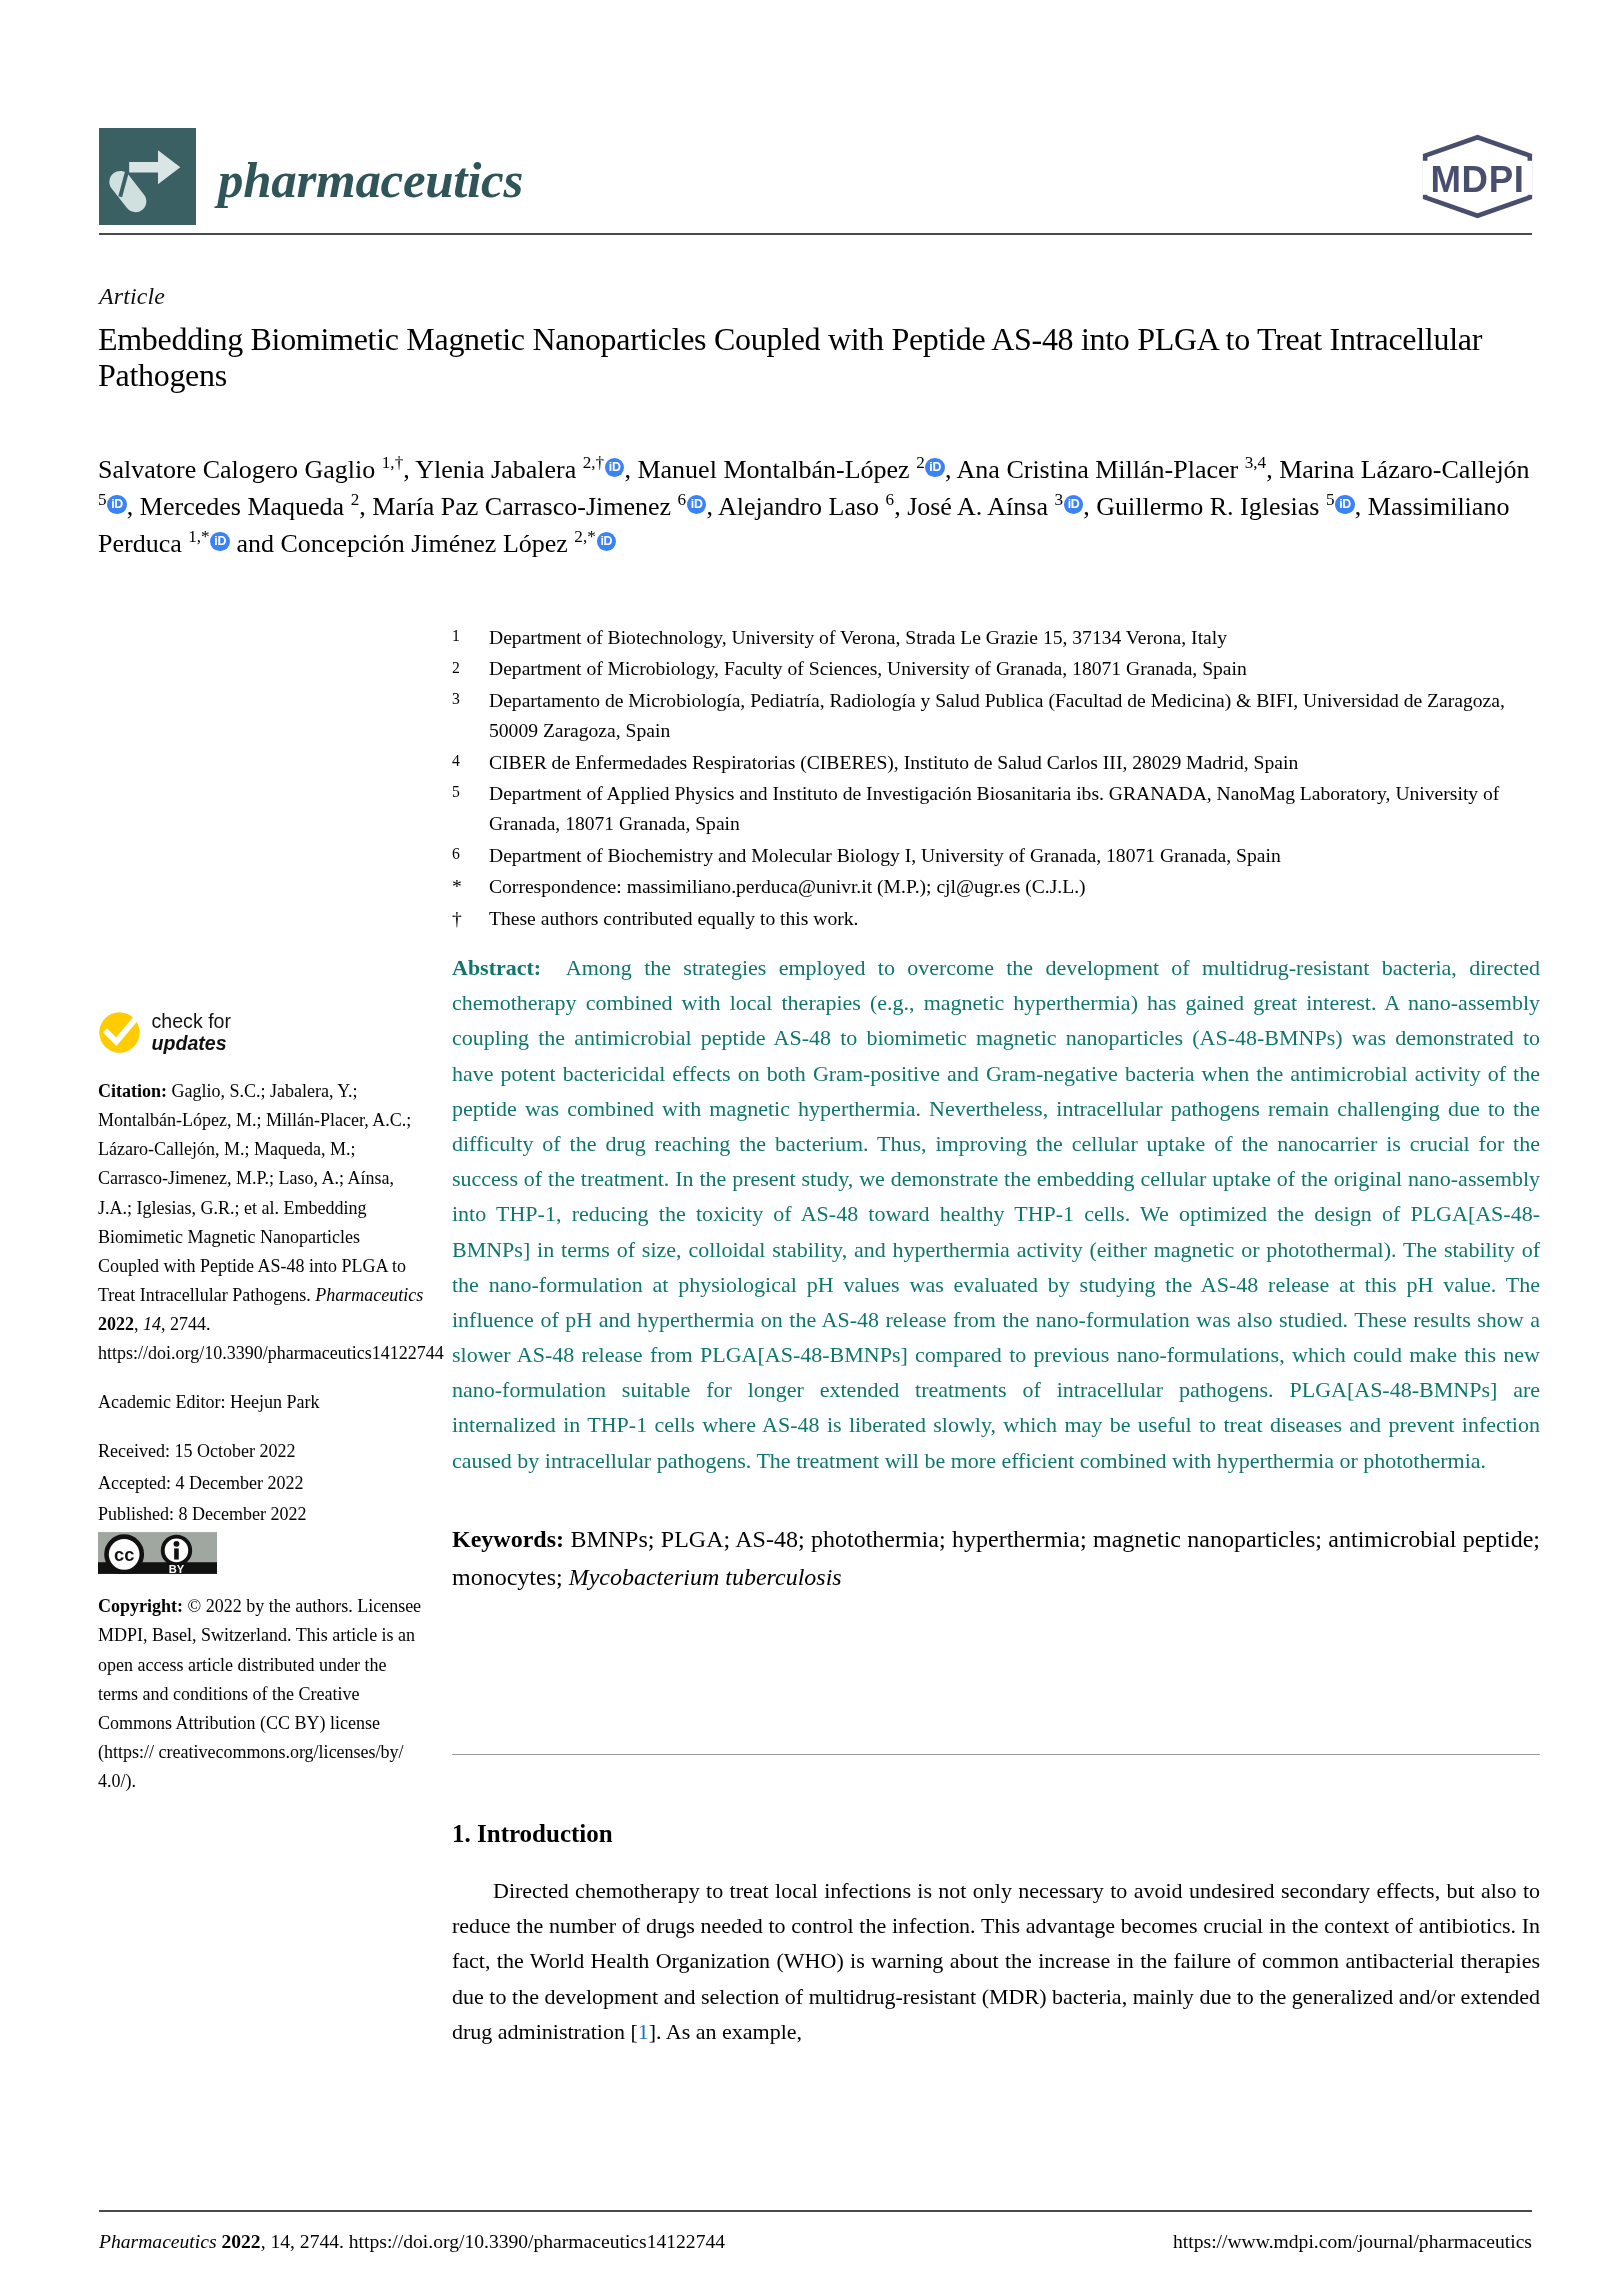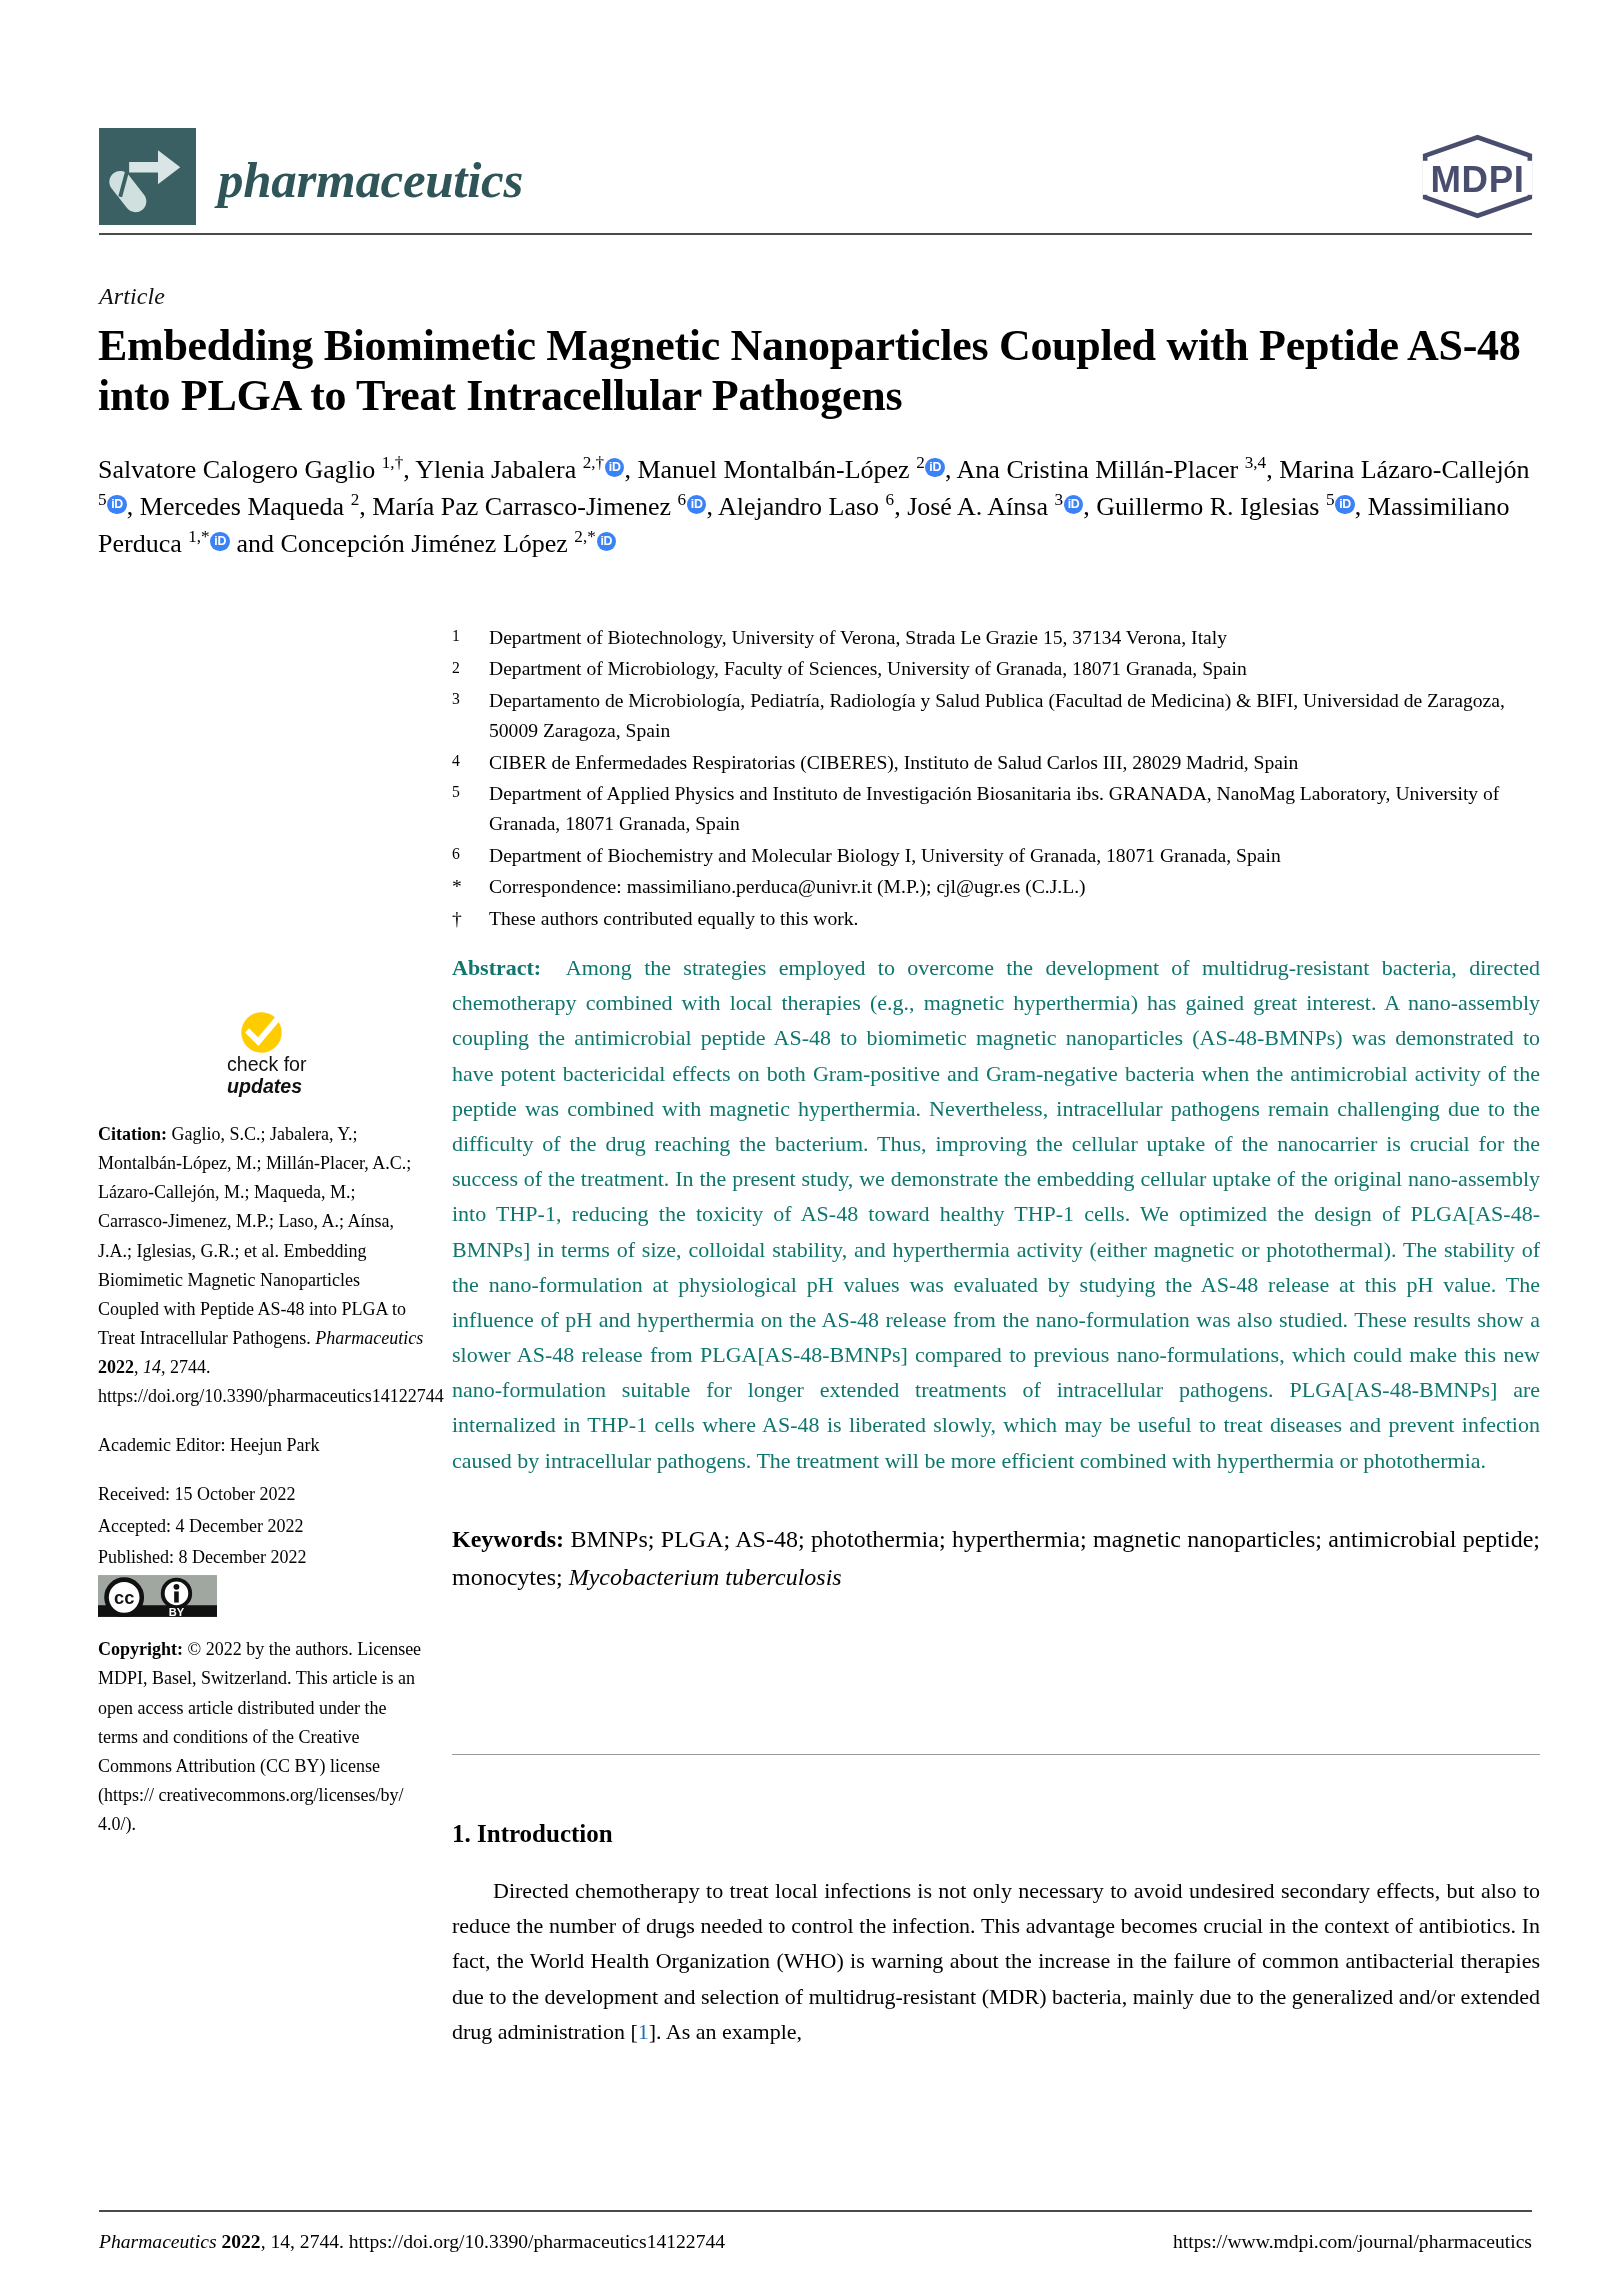--- a/index.html
+++ b/index.html
@@ -82,22 +82,22 @@
     font-size: 24px;
     color: #111;
     letter-spacing: 0.1px;
     text-align: right;
   }
   .title {
     position: absolute;
     left: 98px;
     top: 321px;
     width: 1433px;
-    font-size: 44px;
-    font-weight: 700;
+    font-size: 32px;
+    font-weight: 400;
     line-height: 1.14;
     letter-spacing: -0.3px;
     color: #000;
   }
 
   
   .authors {
     position: absolute;
     left: 98px;
     top: 452px;
@@ -164,21 +164,20 @@
     color: #000;
   }
   .sidebar p { margin: 0 0 19.6px 0; }
   .sidebar b { font-weight: 700; }
   .sidebar i { font-style: italic; }
 
   .check-updates {
     display: flex;
     align-items: center;
     margin-bottom: 22px;
-    flex-direction: column;
   }
   .cu-badge { width: 43px; height: 43px; flex: none; }
   .cu-text {
     margin-left: 10.5px;
     font-family: "Liberation Sans", sans-serif;
     font-size: 19.6px;
     line-height: 1.12;
     color: #111;
   }
   .cu-text .bold { font-weight: 700; font-style: italic; }

